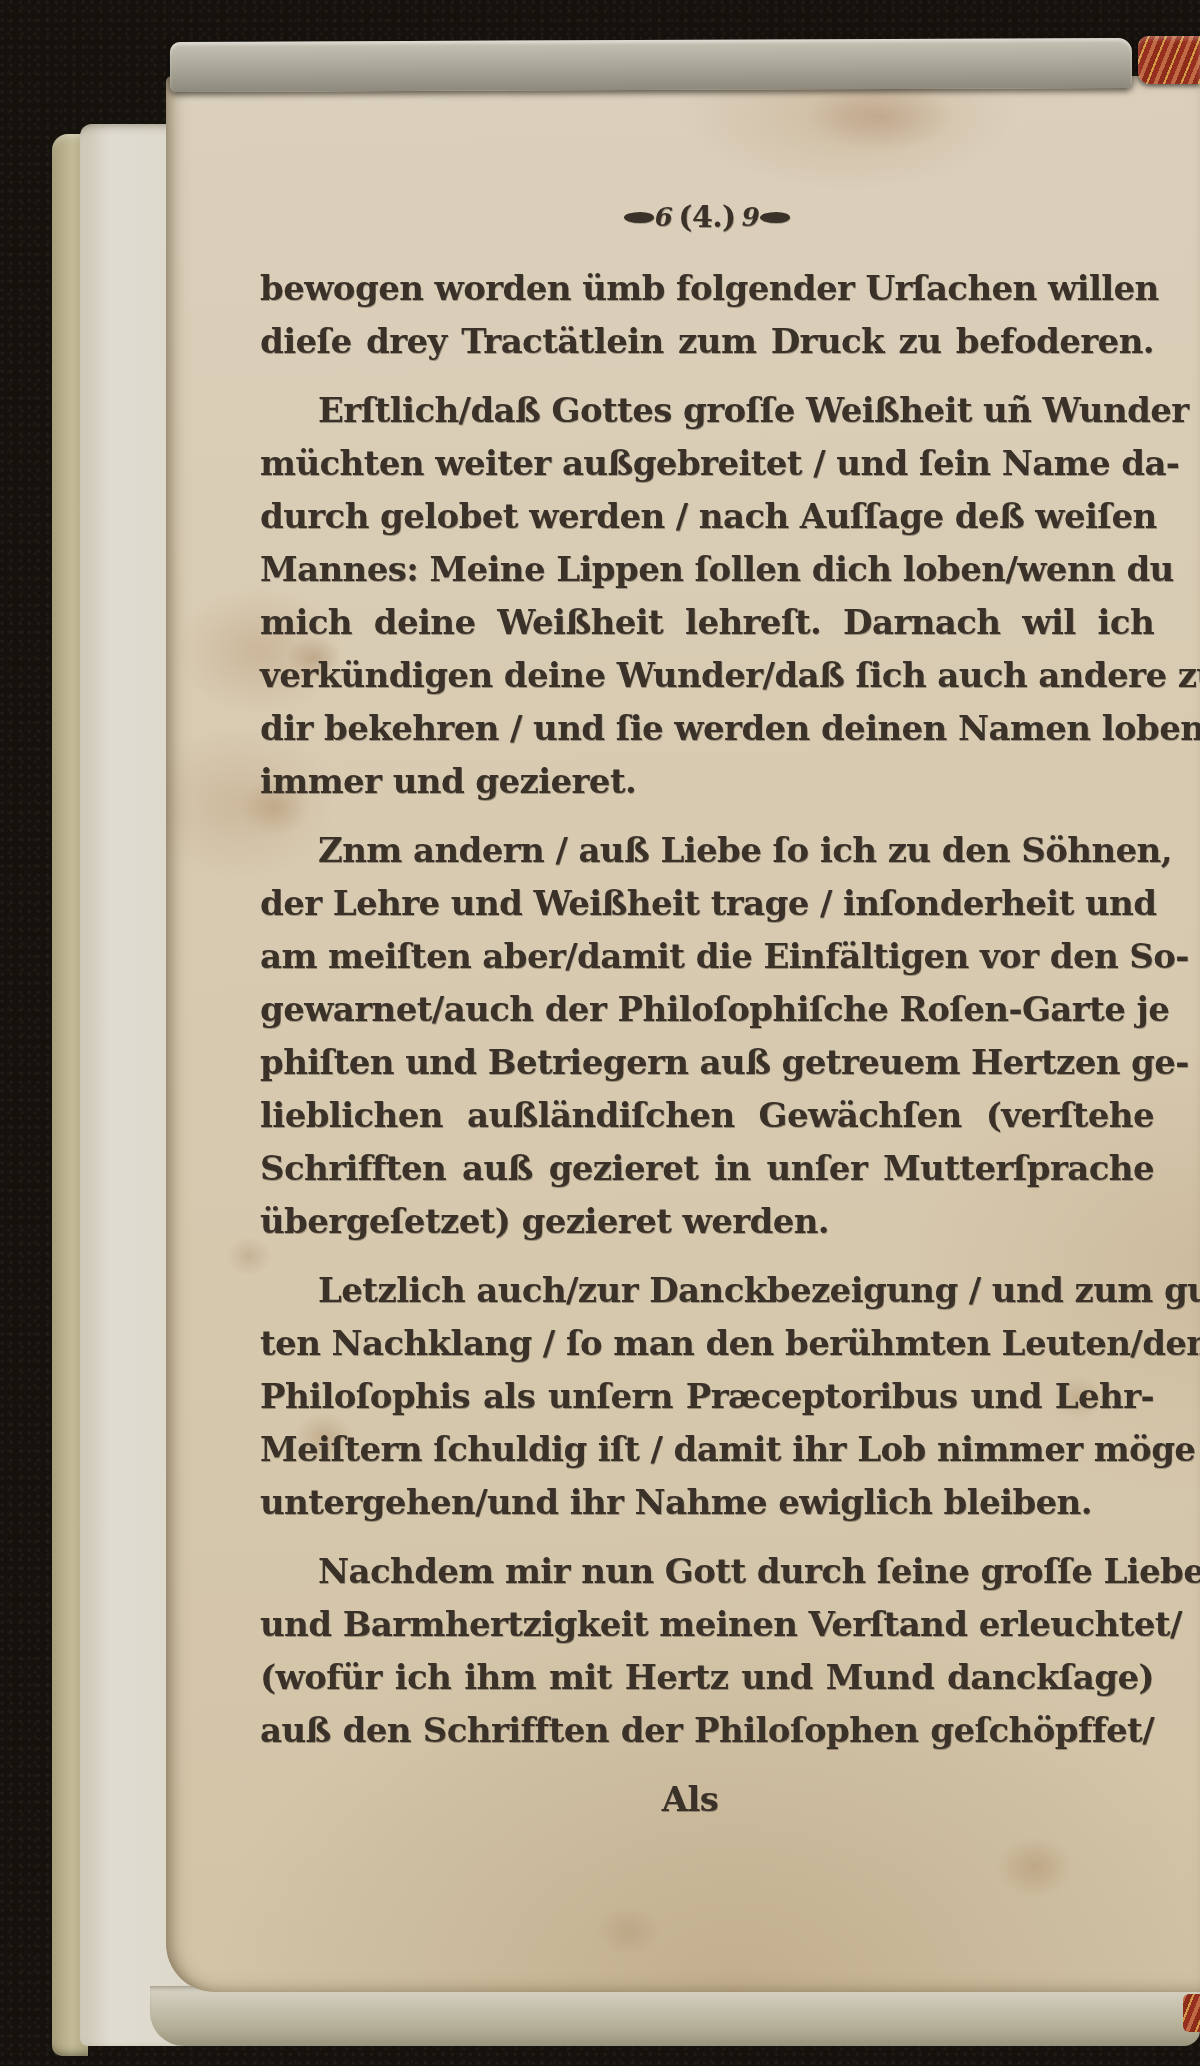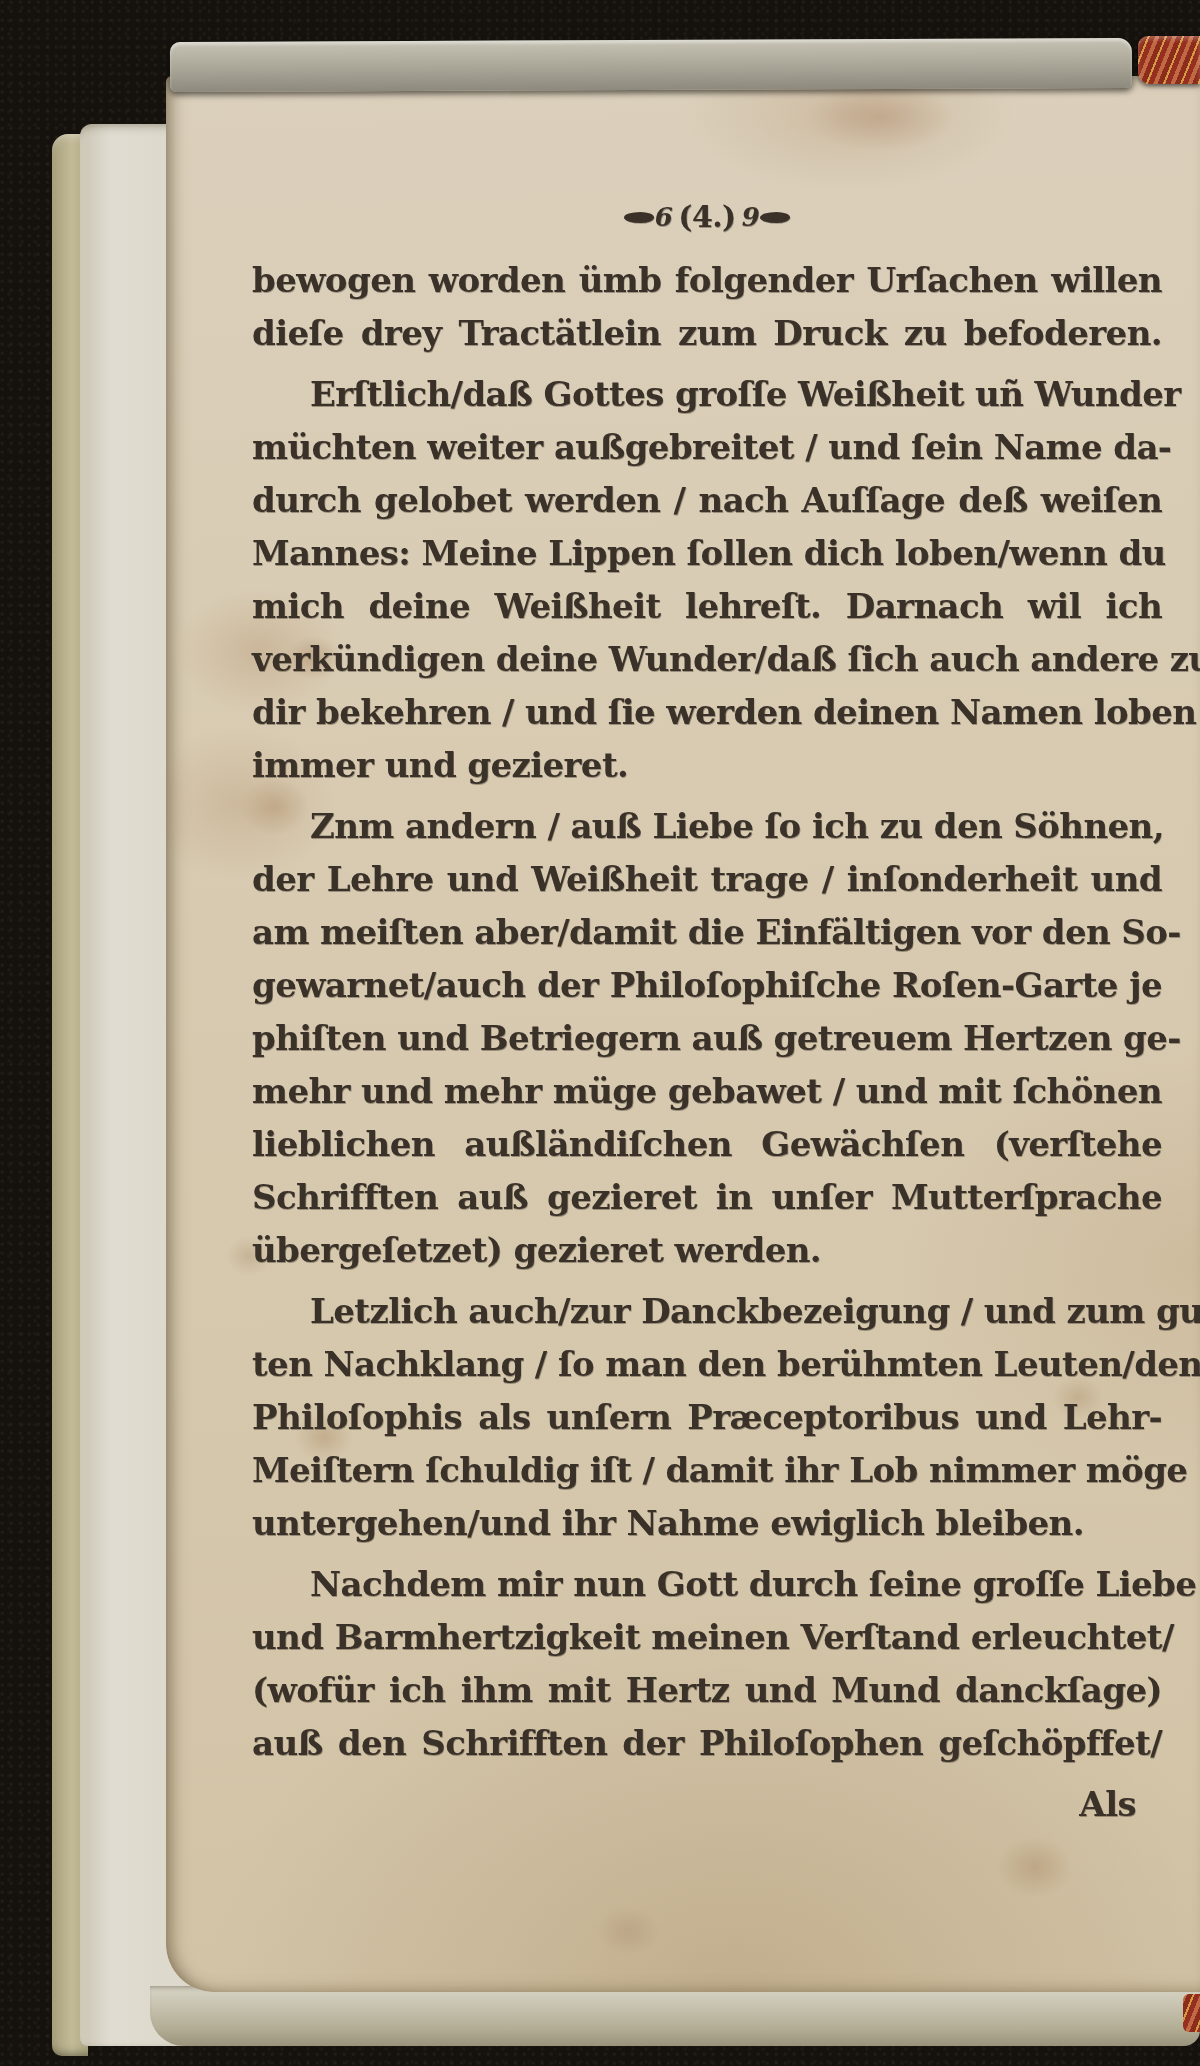--- a/index.html
+++ b/index.html
@@ -51,25 +51,25 @@
   
   .textblock{position:absolute;left:78px;top:112px;width:926px;z-index:6;
     color:#3a3129;font-weight:700;font-size:34px;line-height:53px;letter-spacing:-.6px;
     text-shadow:.6px .8px .6px rgba(56,45,34,.38);}
   .header{height:58px;display:flex;align-items:center;justify-content:center;gap:6px;
     font-size:30px;line-height:30px;}
   .orn{display:inline-flex;align-items:center;gap:1px;}
   .blob{display:inline-block;width:30px;height:11px;background:#3a3129;
     border-radius:55% 45% 45% 55%/50%;box-shadow:.5px .8px .6px rgba(56,45,34,.38);}
   .orn .curl{font-size:26px;font-style:italic;}
-  .para{margin:8px;}
+  .para{margin:16px;}
   .line{white-space:nowrap;text-align:justify;text-align-last:justify;height:53px;}
   .line.short{text-align-last:left;}
   .para.indent .line:first-child{padding-left:58px;}
-  .catchword{text-align:right;padding-right:34px;height:53px;}
+  .catchword{text-align:center;padding-right:34px;height:53px;}
 </style>
 </head>
 <body>
 
 <div class="stage">
   <div class="vellum"></div>
   <div class="underpage"></div>
   <div class="bottomstack"></div>
   <div class="page">
 
@@ -110,21 +110,20 @@
         <div class="line">dir bekehren / und ſie werden deinen Namen loben</div>
         <div class="line short">immer und gezieret.</div>
       </div>
 
       <div class="para indent">
         <div class="line">Znm andern / auß Liebe ſo ich zu den Söhnen,</div>
         <div class="line">der Lehre und Weißheit trage / inſonderheit und</div>
         <div class="line">am meiſten aber/damit die Einfältigen vor den So-</div>
         <div class="line">gewarnet/auch der Philoſophiſche Roſen-Garte je</div>
         <div class="line">phiſten und Betriegern auß getreuem Hertzen ge-</div>
-        <div class="line">mehr und mehr müge gebawet / und mit ſchönen</div>
         <div class="line">lieblichen außländiſchen Gewächſen (verſtehe</div>
         <div class="line">Schrifften auß gezieret in unſer Mutterſprache</div>
         <div class="line short">übergeſetzet) gezieret werden.</div>
       </div>
 
       <div class="para indent">
         <div class="line">Letzlich auch/zur Danckbezeigung / und zum gu-</div>
         <div class="line">ten Nachklang / ſo man den berühmten Leuten/den</div>
         <div class="line">Philoſophis als unſern Præceptoribus und Lehr-</div>
         <div class="line">Meiſtern ſchuldig iſt / damit ihr Lob nimmer möge</div>

